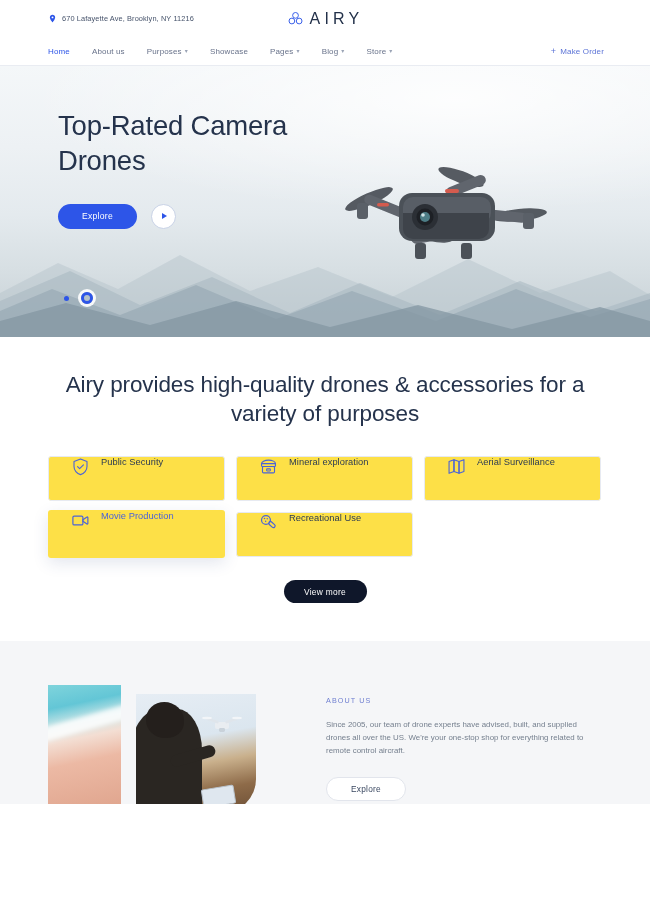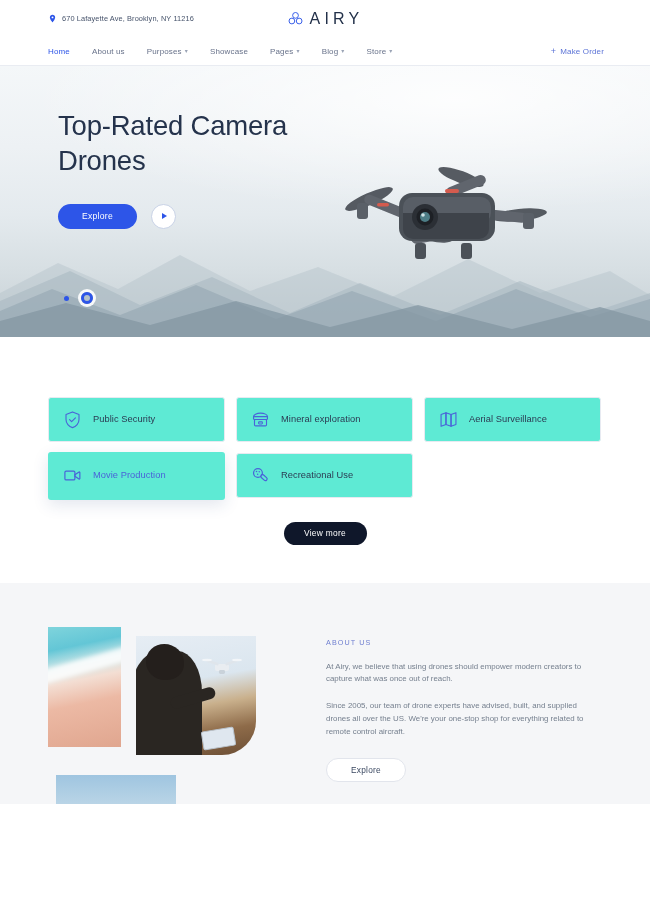--- a/index.html
+++ b/index.html
@@ -131,23 +131,23 @@
   
   .purposes { background: #fff; padding: 33px 0 38px; }
   .sec-title {
     font-size: 22.5px; line-height: 1.3; font-weight: 400; color: #25334c;
     text-align: center; letter-spacing: -.1px; max-width: 540px; margin: 0 auto;
   }
   .cards { width: 554px; margin: 27px auto 0; display: flex; flex-wrap: wrap; gap: 11px; }
   .card {
     width: 177px; height: 45px;
     border: 1px solid #e7eaf1; border-radius: 3px;
-    background: #5eead4;
-    display: flex; align-items: center; gap: 11px;
-    padding: 0 14px; cursor: pointer;
+    background: #fde047;
+    display: flex; align-items: flex-start; gap: 11px;
+    padding: 0 22px; cursor: pointer;
   }
   .card.featured {
     border-color: transparent;
     box-shadow: 0 5px 16px rgba(42,62,120,.13);
     height: 48px;
     margin-top: -1.5px;
   }
   .card-ico { width: 19px; height: 19px; flex: 0 0 19px; display: block; }
   .card-label { font-size: 9.3px; line-height: 1.28; color: #2b3a52; letter-spacing: .05px; }
   .card.featured .card-label { color: #4a63d8; }
@@ -322,20 +322,21 @@
       </div>
     </div>
 
     <div class="hero-dots">
       <span class="dot"></span>
       <span class="dot active"></span>
     </div>
   </section>
 
   <section class="purposes">
+    <h2 class="sec-title">Airy provides high-quality drones &amp; accessories for a variety of purposes</h2>
 
     <div class="cards">
 
       <div class="card">
         <svg class="card-ico" viewBox="0 0 24 24">
           <path d="M12 2.4 3.8 5.8v6.1c0 5 3.5 9.3 8.2 10.4 4.7-1.1 8.2-5.4 8.2-10.4V5.8z" fill="none" stroke="#4a63d8" stroke-width="1.4" stroke-linejoin="round"></path>
           <path d="M8.3 12.1l2.6 2.6 4.8-4.8" fill="none" stroke="#4a63d8" stroke-width="1.4" stroke-linecap="round" stroke-linejoin="round"></path>
         </svg>
         <span class="card-label">Public Security</span>
       </div>
@@ -419,21 +420,20 @@
               <rect x="65" y="36" width="11" height="1.8" rx=".9" fill="#3a4450"></rect>
               <ellipse cx="45" cy="35" rx="5" ry="1" fill="#3a4450"></ellipse>
               <ellipse cx="75" cy="35" rx="5" ry="1" fill="#3a4450"></ellipse>
             </g>
           </svg>
         </div>
       </div>
 
       <div class="about-text">
         <div class="eyebrow">ABOUT US</div>
-        <p class="about-p">At Airy, we believe that using drones should empower modern creators to capture what was once out of reach.</p>
         <p class="about-p">Since 2005, our team of drone experts have advised, built, and supplied drones all over the US. We're your one-stop shop for everything related to remote control aircraft.</p>
         <button class="btn-about">Explore</button>
       </div>
 
     </div>
   </section>
 
 </div>
 
 </body></html>

